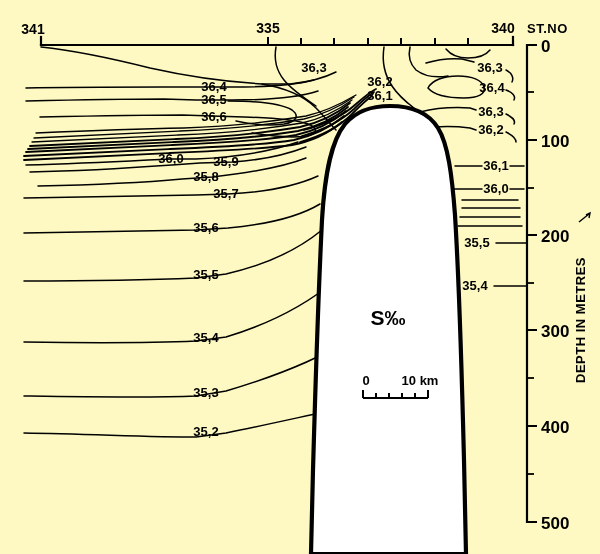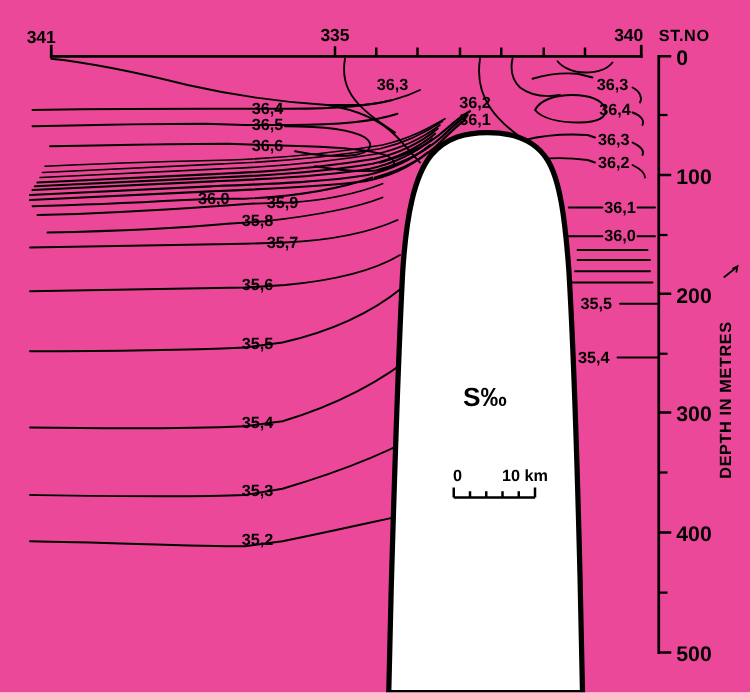--- a/index.html
+++ b/index.html
@@ -10,21 +10,21 @@
   body {
     width: 600px;
     height: 554px;
     font-family: "Liberation Sans", sans-serif;
     overflow: hidden;
   }
   #figure-root {
     position: relative;
     width: 600px;
     height: 554px;
-    background: #ec4899;
+    background: #fef9c3;
   }
   svg#chart-svg {
     position: absolute;
     left: 0;
     top: 0;
     width: 600px;
     height: 554px;
     display: block;
   }
   .contour {

